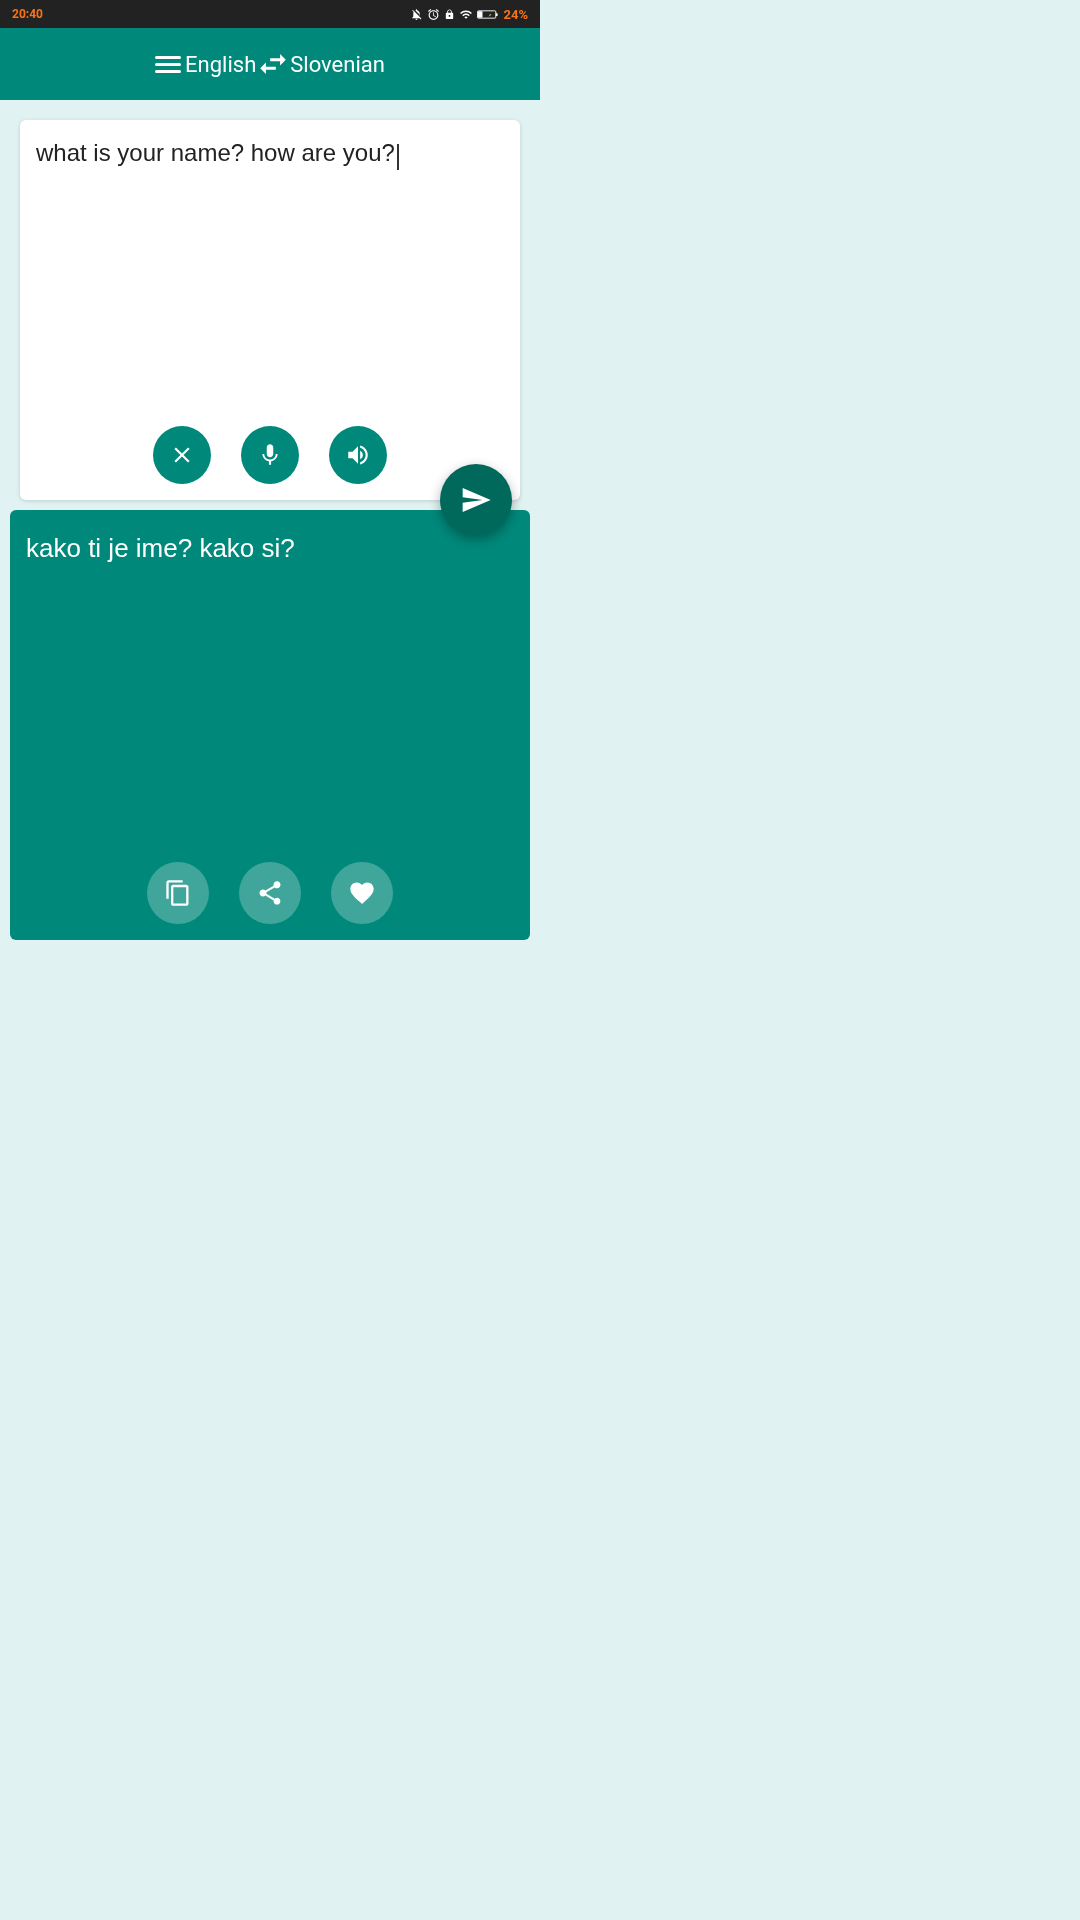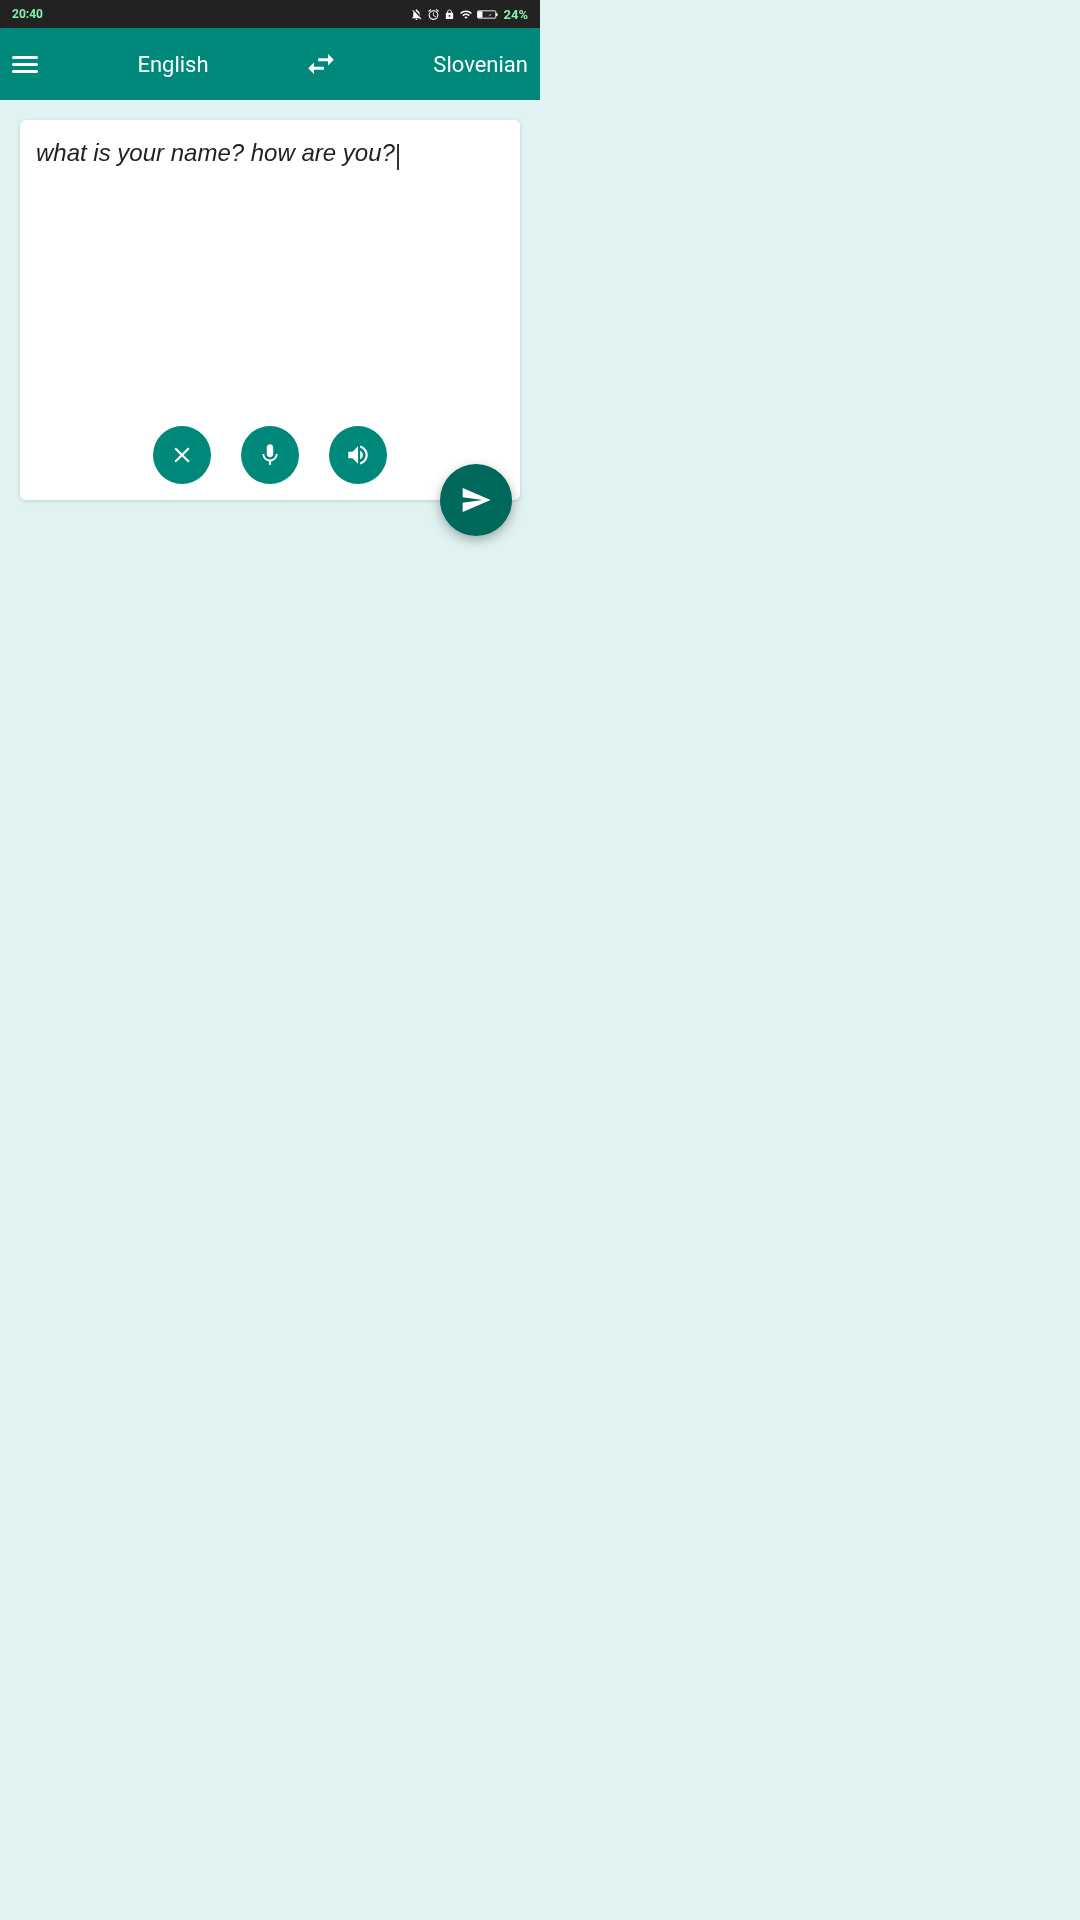--- a/index.html
+++ b/index.html
@@ -16,41 +16,41 @@
 
     
     .status-bar {
       width: 100%;
       height: 28px;
       background: #222;
       display: flex;
       align-items: center;
       justify-content: space-between;
       padding: 0 12px;
-      color: #86efac;
+      color: #f97316;
       font-size: 12px;
       font-weight: bold;
     }
 
     .status-bar-right {
       display: flex;
       align-items: center;
       gap: 4px;
       font-size: 13px;
     }
 
     
     .header {
       width: 100%;
       height: 72px;
       background: #00897b;
       display: flex;
       align-items: center;
-      justify-content: space-between;
-      padding: 0 12px;
+      justify-content: center;
+      padding: 0 29px;
     }
 
     .header-menu {
       color: white;
       font-size: 22px;
       cursor: pointer;
       display: flex;
       flex-direction: column;
       gap: 4px;
       width: 30px;
@@ -167,21 +167,20 @@
       justify-content: center;
       color: white;
       font-size: 22px;
     }
 
     .main-content {
       display: flex;
       flex-direction: column;
       height: calc(960px - 28px - 72px);
       padding-bottom: 10px;
-      font-style: italic;
     }
 
     
     svg {
       display: block;
     }
 
     
     .cursor {
       display: inline-block;
@@ -272,14 +271,36 @@
       </div>
     </div>
 
     <button class="translate-btn" title="Translate">
       <svg width="32" height="32" viewBox="0 0 24 24" fill="white">
         <path d="M2.01 21L23 12 2.01 3 2 10l15 2-15 2z"></path>
       </svg>
     </button>
   </div>
 
+  <div class="output-area">
+    <div style="flex:1;">
+      <span style="font-size:26px; color:white; line-height:1.4; font-family:Arial,sans-serif;">kako ti je ime? kako si?</span>
+    </div>
+    <div class="output-controls">
+      <button class="output-icon-btn" title="Copy">
+        <svg width="28" height="28" viewBox="0 0 24 24" fill="white">
+          <path d="M16 1H4c-1.1 0-2 .9-2 2v14h2V3h12V1zm3 4H8c-1.1 0-2 .9-2 2v14c0 1.1.9 2 2 2h11c1.1 0 2-.9 2-2V7c0-1.1-.9-2-2-2zm0 16H8V7h11v14z"></path>
+        </svg>
+      </button>
+      <button class="output-icon-btn" title="Share">
+        <svg width="28" height="28" viewBox="0 0 24 24" fill="white">
+          <path d="M18 16.08c-.76 0-1.44.3-1.96.77L8.91 12.7c.05-.23.09-.46.09-.7s-.04-.47-.09-.7l7.05-4.11c.54.5 1.25.81 2.04.81 1.66 0 3-1.34 3-3s-1.34-3-3-3-3 1.34-3 3c0 .24.04.47.09.7L8.04 9.81C7.5 9.31 6.79 9 6 9c-1.66 0-3 1.34-3 3s1.34 3 3 3c.79 0 1.5-.31 2.04-.81l7.12 4.16c-.05.21-.08.43-.08.65 0 1.61 1.31 2.92 2.92 2.92 1.61 0 2.92-1.31 2.92-2.92s-1.31-2.92-2.92-2.92z"></path>
+        </svg>
+      </button>
+      <button class="output-icon-btn" title="Favorite">
+        <svg width="28" height="28" viewBox="0 0 24 24" fill="white">
+          <path d="M12 21.35l-1.45-1.32C5.4 15.36 2 12.28 2 8.5 2 5.42 4.42 3 7.5 3c1.74 0 3.41.81 4.5 2.09C13.09 3.81 14.76 3 16.5 3 19.58 3 22 5.42 22 8.5c0 3.78-3.4 6.86-8.55 11.54L12 21.35z"></path>
+        </svg>
+      </button>
+    </div>
+  </div>
 
 </div>
 
 </body></html>

